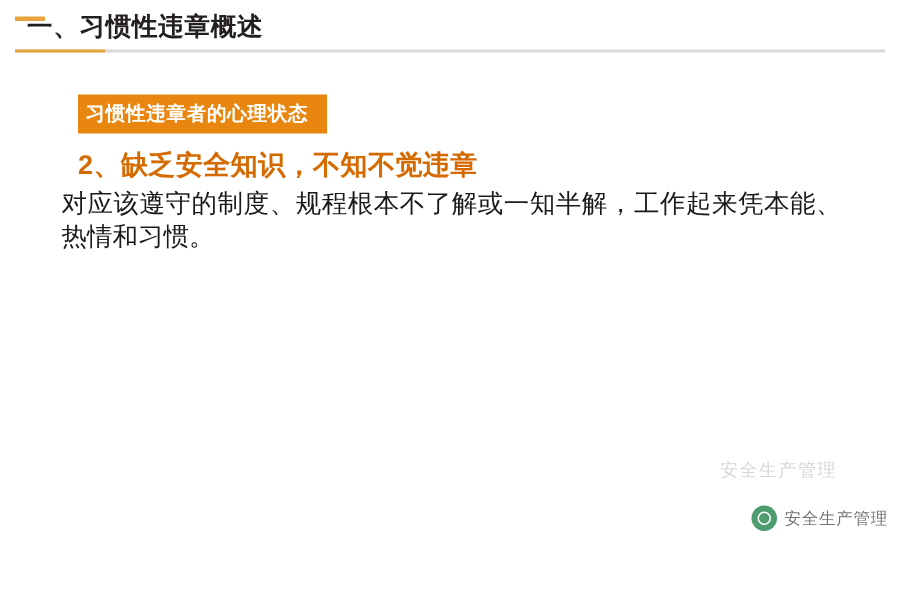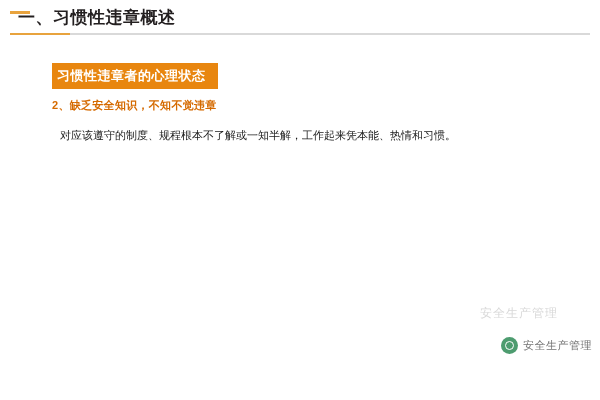--- a/index.html
+++ b/index.html
@@ -73,32 +73,32 @@
     font-weight: bold;
     padding: 6px 12px 7px 5px;
     letter-spacing: 0.5px;
     line-height: 1;
   }
   
   .sub-heading {
     position: absolute;
     left: 52px;
     top: 98px;
-    font-size: 11px;
+    font-size: 18px;
     font-weight: bold;
     color: #d56a00;
     letter-spacing: 0.3px;
   }
   
   .body-text {
     position: absolute;
-    left: 60px;
+    left: 41px;
     top: 125px;
     width: 520px;
-    font-size: 11px;
+    font-size: 17px;
     line-height: 21.5px;
     color: #1a1a1a;
     text-align: justify;
     text-justify: inter-ideograph;
   }
   .body-text p {
     margin: 0;
   }
   
   .watermark {

